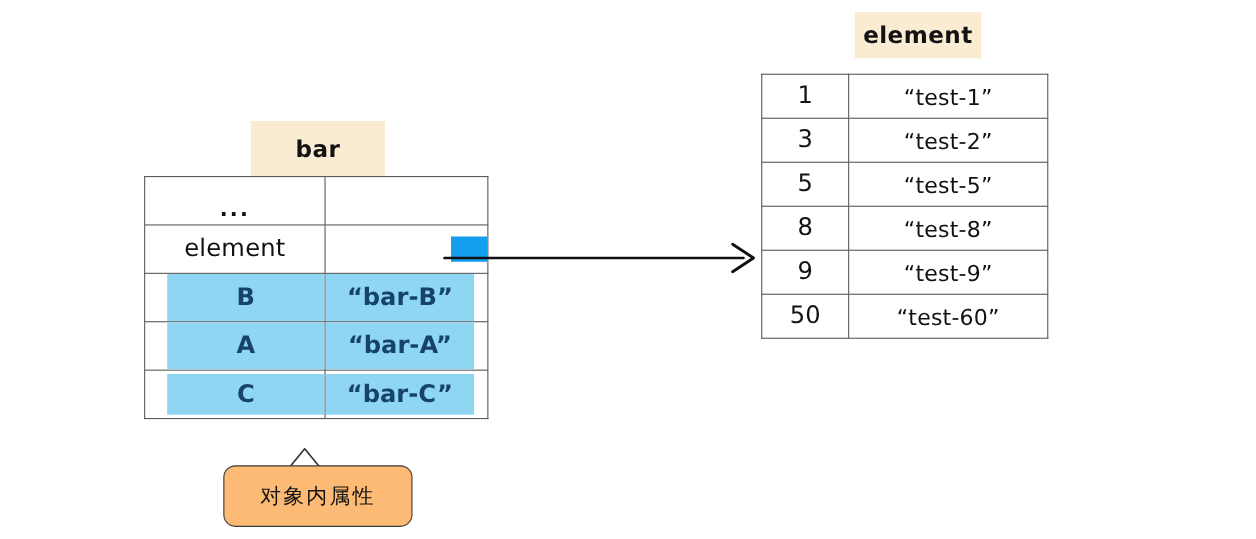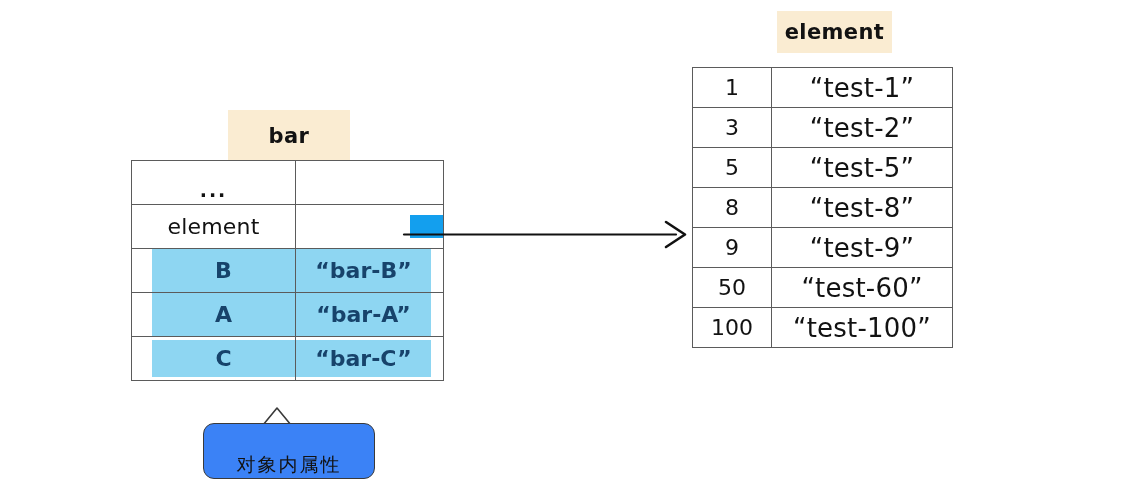--- a/index.html
+++ b/index.html
@@ -126,44 +126,44 @@
     left: 692px;
     top: 67px;
     width: 258px;
   }
   #element-table td {
     height: 39px;
   }
   #element-table .col-idx { width: 78px; }
   #element-table .col-str { width: 180px; }
   #element-table .col-idx .cell-inner { font-size: 22px; }
-  #element-table .col-str .cell-inner { font-size: 26px; letter-spacing: .2px; }
+  #element-table .col-str .cell-inner { font-size: 20px; letter-spacing: .2px; }
 
   
   #connector {
     position: absolute;
     left: 404px;
     top: 206px;
     width: 296px;
     height: 58px;
     overflow: visible;
   }
 
   
   #callout {
     position: absolute;
     left: 203px;
     top: 423px;
     width: 170px;
     height: 54px;
     border: 1.6px solid #3a3a3a;
     border-radius: 11px;
-    background: #3b82f6;
+    background: #fdba74;
     display: flex;
-    align-items: flex-end;
+    align-items: center;
     justify-content: center;
   }
   #callout-text {
     font-size: 19px;
     letter-spacing: 2px;
     color: #121212;
     white-space: nowrap;
   }
   #callout-tail {
     position: absolute;
@@ -283,28 +283,20 @@
         </td>
       </tr>
       <tr>
         <td class="col-idx">
           <div class="cell-inner">50</div>
         </td>
         <td class="col-str">
           <div class="cell-inner">“test-60”</div>
         </td>
       </tr>
-      <tr>
-        <td class="col-idx">
-          <div class="cell-inner">100</div>
-        </td>
-        <td class="col-str">
-          <div class="cell-inner">“test-100”</div>
-        </td>
-      </tr>
     </tbody>
   </table>
 
   <svg id="callout-tail" viewBox="0 0 60 22" xmlns="http://www.w3.org/2000/svg">
     <path d="M8,20 L22,3 L36,20" stroke="#3a3a3a" stroke-width="1.6" fill="#ffffff" stroke-linejoin="round" stroke-linecap="round"></path>
   </svg>
 
   <div id="callout">
     <span id="callout-text">对象内属性</span>
   </div>

